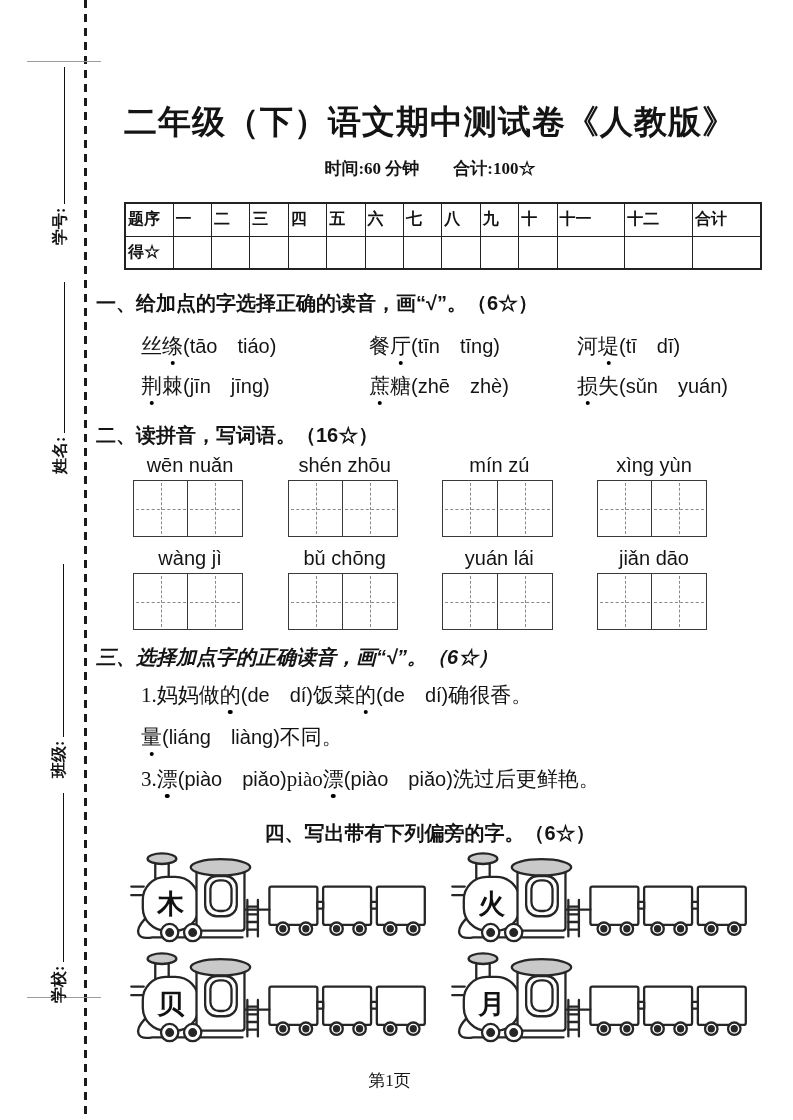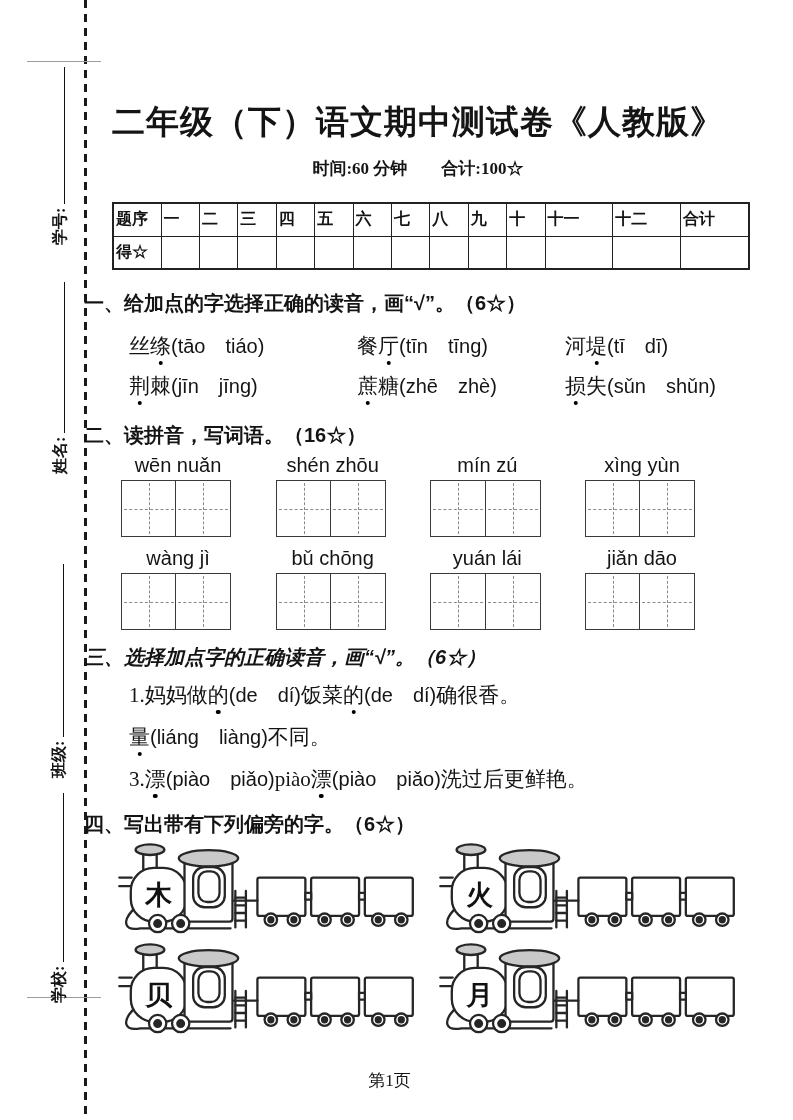--- a/index.html
+++ b/index.html
@@ -27,21 +27,21 @@
     transform:rotate(-90deg); transform-origin:center;
     font-size:16px; font-weight:700;
   }
   .side-group .blank-line { flex:1; border-bottom:1.6px solid #111; height:1.1em; margin-left:4px; }
   .sg1 { width:178px; left:-30px;  top:144px; }
   .sg2 { width:192px; left:-37px;  top:366px; }
   .sg3 { width:214px; left:-49px;  top:659px; }
   .sg4 { width:210px; left:-47px;  top:886px; }
 
   
-  #main { position:absolute; left:84px; top:0; width:668px; }
+  #main { position:absolute; left:96px; top:0; width:668px; }
 
   .title {
     margin-top:100px; text-align:center;
     font-family:"Liberation Sans", sans-serif;
     font-weight:900; font-size:33px; letter-spacing:1px;
   }
   .subtitle { margin-top:12px; text-align:center; font-size:17px; font-weight:700; }
 
   
   table.score {
@@ -55,21 +55,21 @@
   table.score { border:2px solid #222; }
   table.score td.first { width:48px; }
 
   .q-heading {
     font-family:"Liberation Sans", sans-serif;
     font-weight:700; font-size:20px; line-height:26px;
   }
   .h1 { margin-top:20px; }
   .h2 { margin-top:16px; }
   .h3 { margin-top:14px;font-style:italic; }
-  .h4 { margin-top:11px; }
+  .h4 { margin-top:20px;text-align:center; }
 
   .seg-line { white-space:pre-wrap; font-size:21px; }
   .seg-line .pinyin, .pinyin { font-family:"Liberation Sans", sans-serif; font-size:20px; }
   .dot { position:relative; }
   .dot::after {
     content:""; position:absolute; left:50%; bottom:-7px;
     width:4.5px; height:4.5px; border-radius:50%; background:#000;
     transform:translateX(-50%);
   }
 
@@ -240,21 +240,21 @@
 
   <div class="q-heading h1">一、给加点的字选择正确的读音，画“√”。（6☆）</div>
   <div class="q1-row r1">
     <div class="seg-line"><span>丝</span><span class="dot">绦</span><span class="pinyin">(tāo　tiáo)</span></div>
     <div class="seg-line"><span>餐</span><span class="dot">厅</span><span class="pinyin">(tīn　tīng)</span></div>
     <div class="seg-line"><span>河</span><span class="dot">堤</span><span class="pinyin">(tī　dī)</span></div>
   </div>
   <div class="q1-row">
     <div class="seg-line"><span class="dot">荆</span><span>棘</span><span class="pinyin">(jīn　jīng)</span></div>
     <div class="seg-line"><span class="dot">蔗</span><span>糖</span><span class="pinyin">(zhē　zhè)</span></div>
-    <div class="seg-line"><span class="dot">损</span><span>失</span><span class="pinyin">(sǔn　shǔn)</span></div>
+    <div class="seg-line"><span class="dot">损</span><span>失</span><span class="pinyin">(sǔn　yuán)</span></div>
   </div>
 
   <div class="q-heading h2">二、读拼音，写词语。（16☆）</div>
   <div class="word-row r1">
     <div class="word-block">
       <div class="pinyin-label">wēn nuǎn</div>
       <div class="tian-grid">
           <div class="tian-cell"></div>
           <div class="tian-cell"></div>
         </div>

